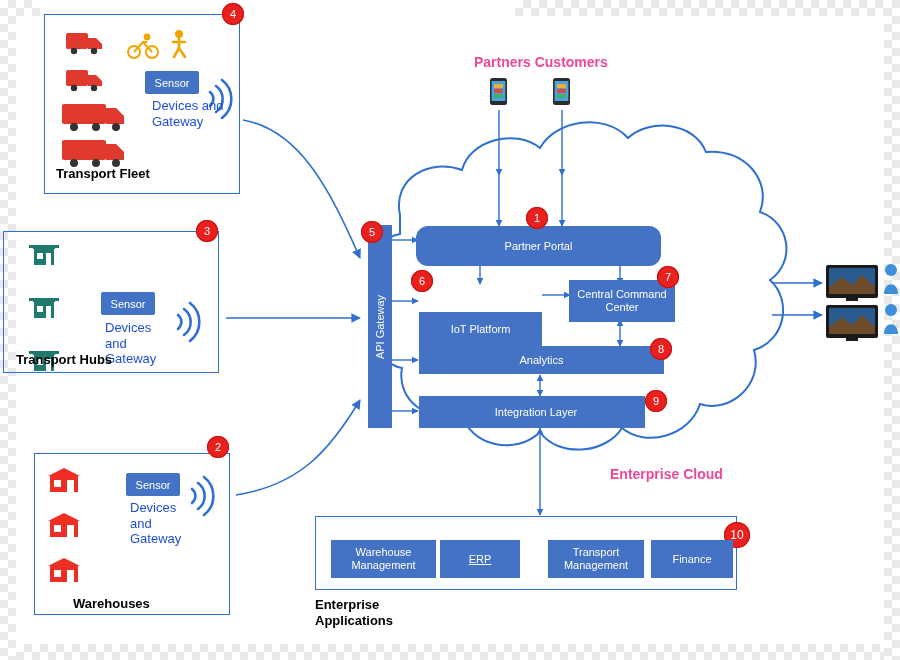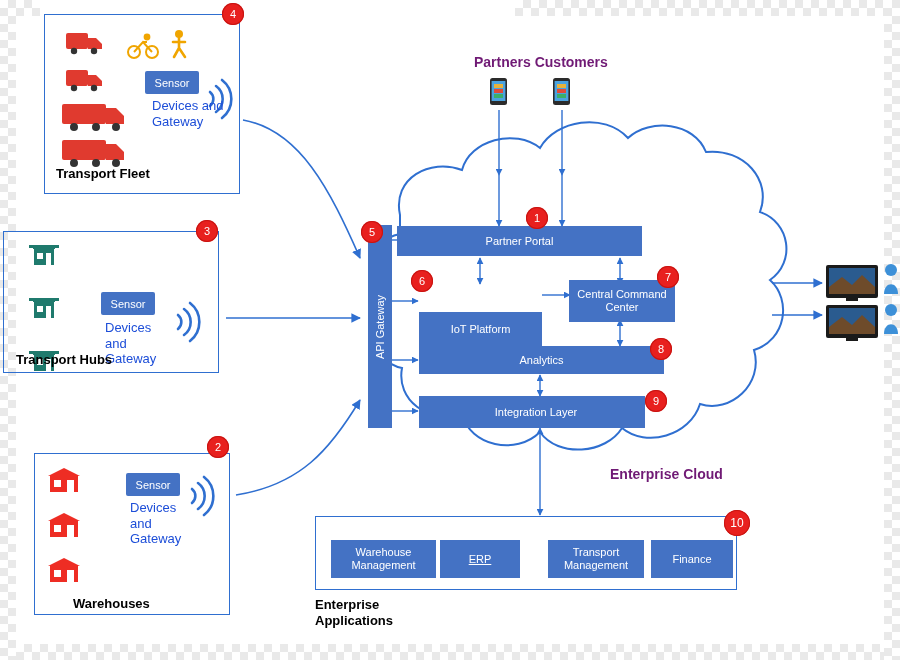--- a/index.html
+++ b/index.html
@@ -52,34 +52,34 @@
   .badge{
     position:absolute;
     width:22px;height:22px;border-radius:50%;
     background:#e8201e;
     color:#fff;
     font-size:11px;
     display:flex;align-items:center;justify-content:center;
     font-weight:normal;
     box-shadow:0 0 0 1px #c81411 inset;
   }
-  .badge.wide{width:26px;height:26px;font-size:12px;}
+  .badge.wide{width:26px;height:26px;font-size:12px;margin-top:12px;}
   .cap{
     position:absolute;
     font-size:13px;
     font-weight:bold;
     color:#000;
     line-height:1.2;
     white-space:pre-line;
   }
   .plain{
     position:absolute;
     font-size:14px;
     font-weight:bold;
-    color:#701a75;
+    color:#ec4899;
   }
   .api-gw{
     position:absolute;
     background:#4472c4;
     color:#fff;
     font-size:11px;
     display:flex;align-items:center;justify-content:center;
   }
   .api-gw span{
     transform:rotate(-90deg);
@@ -336,21 +336,21 @@
 Gateway</div>
     <div class="cap" style="left:50px;top:596px;margin-left:23px;">Warehouses</div>
 
     <div class="plain" style="left:474px;top:54px;">Partners Customers</div>
 
     <div class="api-gw" style="left:368px;top:225px;width:24px;height:203px;">
       <span>API Gateway</span>
     </div>
     <div class="badge" style="left:361px;top:221px;">5</div>
 
-    <div class="blue-box" style="left:397px;top:226px;width:245px;height:30px;">Partner Portal</div>
+    <div class="blue-box" style="left:416px;top:226px;width:245px;height:40px;border-radius:12px;">Partner Portal</div>
     <div class="badge" style="left:526px;top:207px;">1</div>
 
     <div class="blue-box" style="left:419px;top:284px;width:123px;height:34px;margin-top:28px;">IoT Platform</div>
     <div class="badge" style="left:411px;top:270px;">6</div>
 
     <div class="blue-box" style="left:569px;top:280px;width:106px;height:42px;white-space:pre-line;">Central Command
 Center</div>
     <div class="badge" style="left:657px;top:266px;">7</div>
 
     <div class="blue-box" style="left:419px;top:346px;width:245px;height:28px;">Analytics</div>

